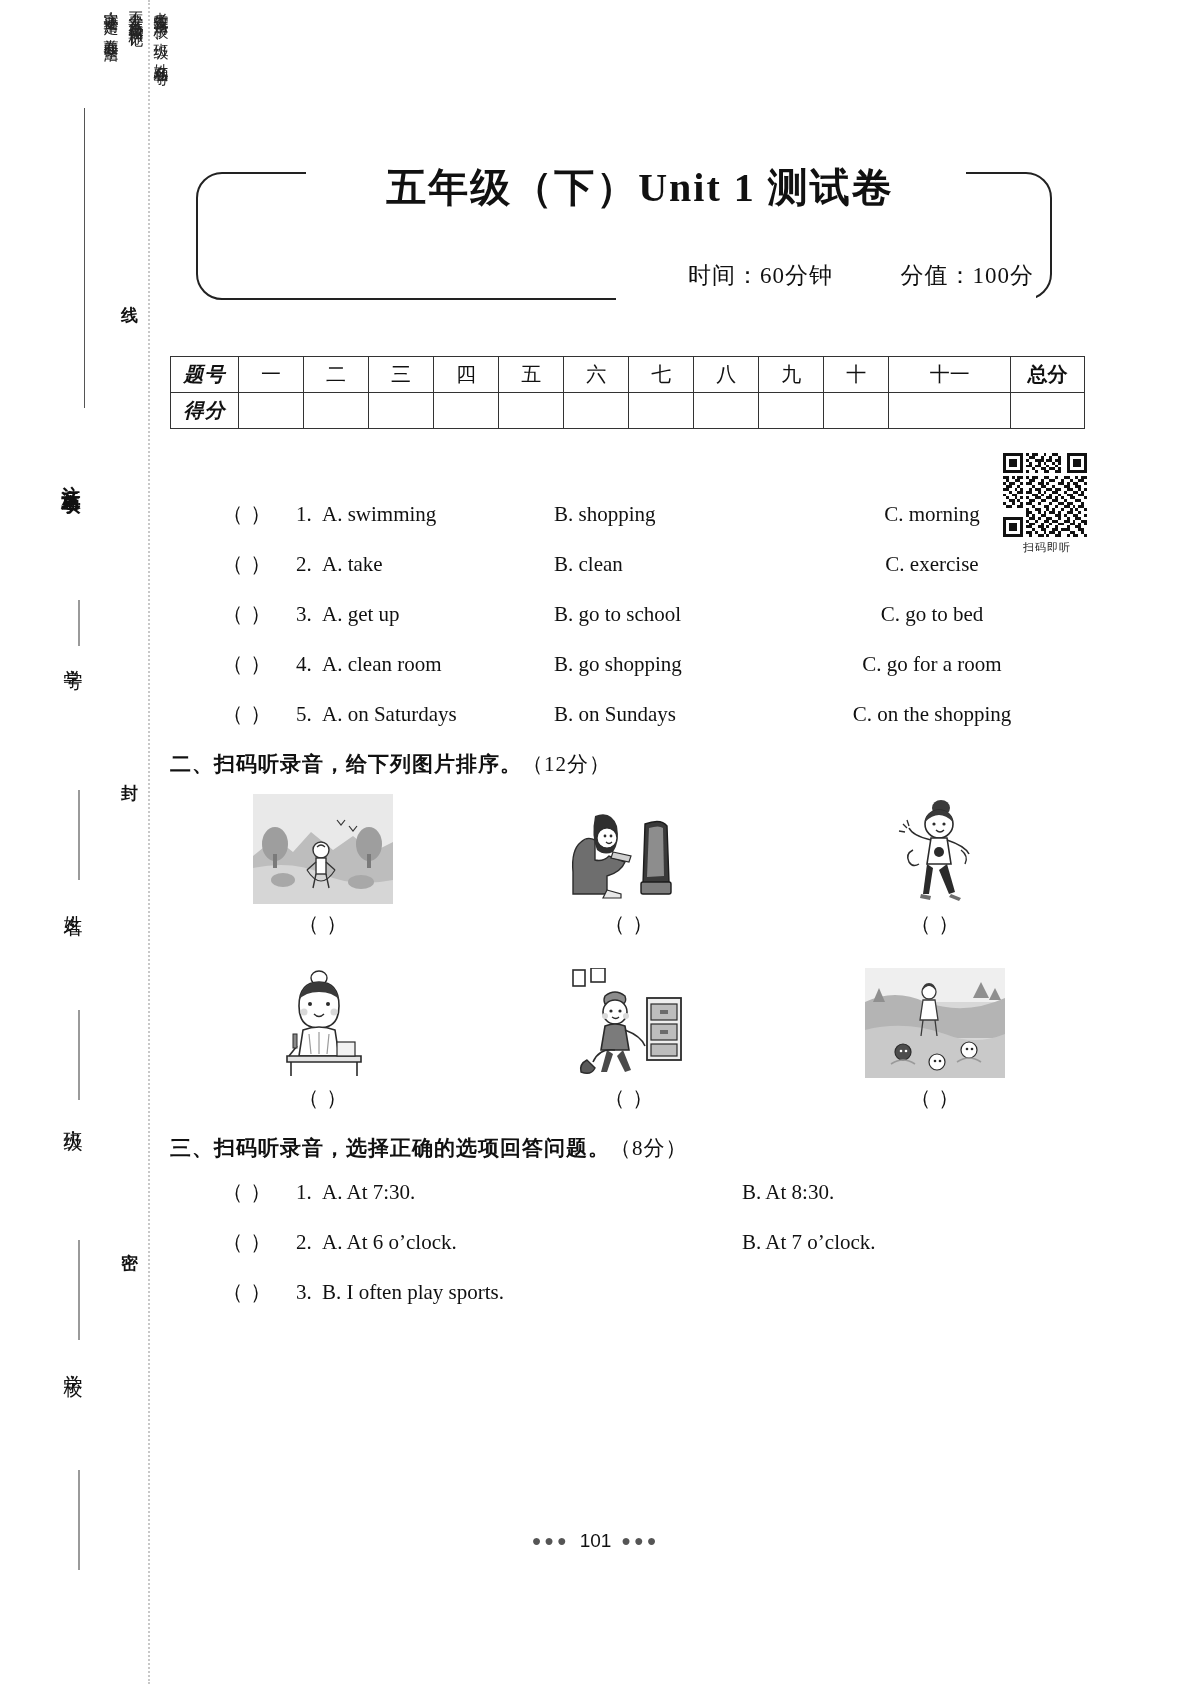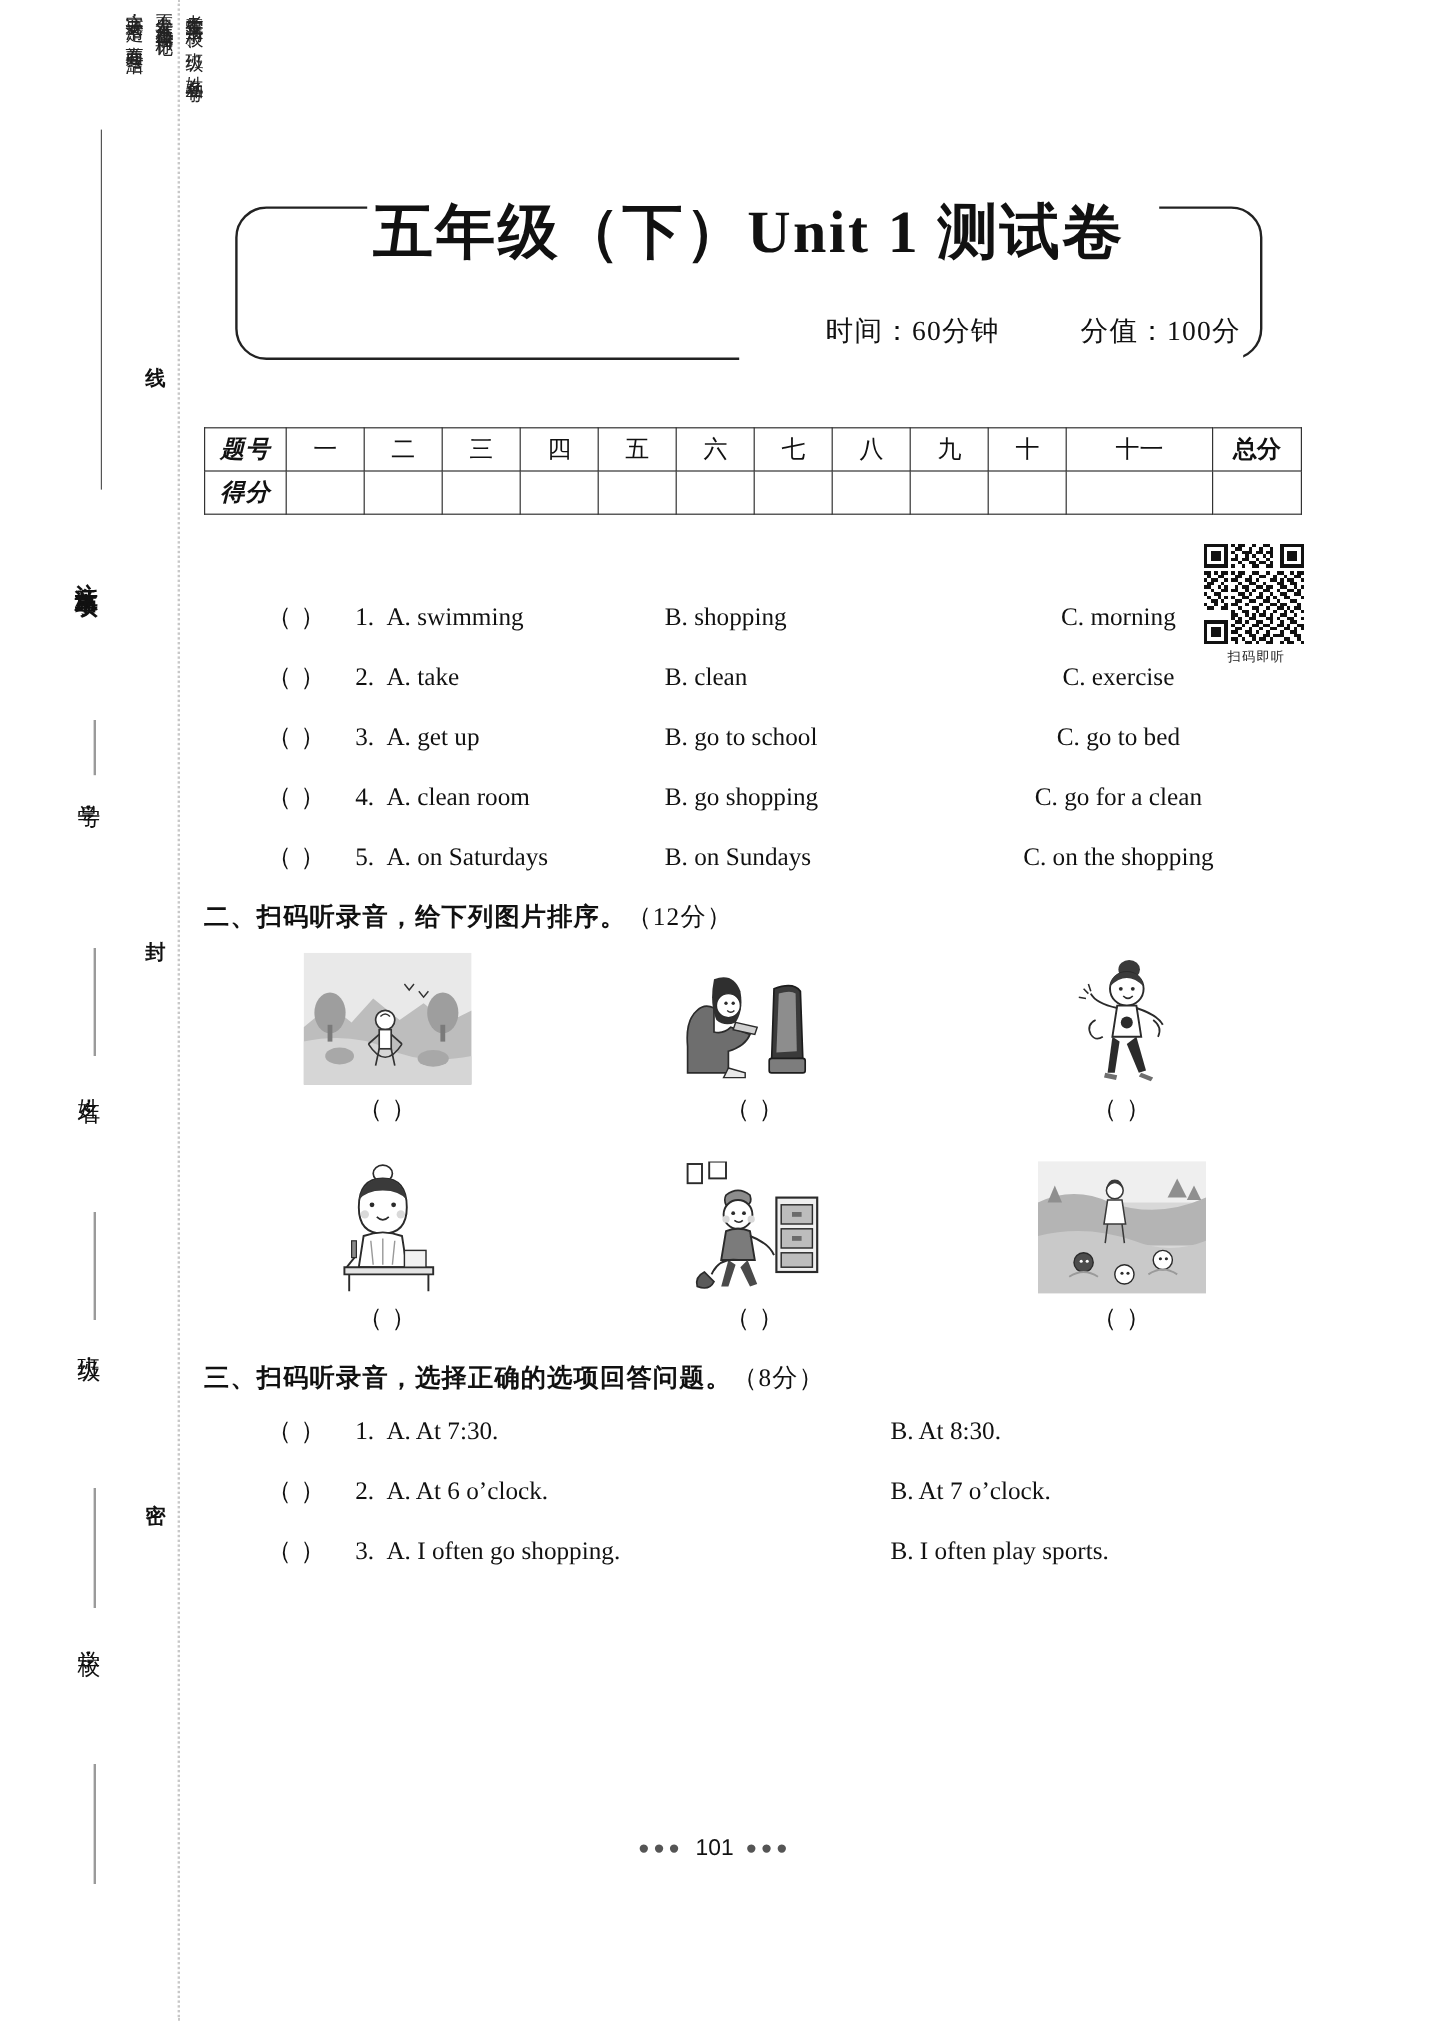--- a/index.html
+++ b/index.html
@@ -77,22 +77,22 @@
   }
   .title-mask-top {
     position:absolute; left:110px; top:4px; width:660px; height:22px;
     background:#fff;
   }
   .title-mask-bottom {
     position:absolute; left:420px; top:118px; width:420px; height:24px;
     background:#fff;
   }
   .paper-title {
-    position:absolute; left:0; top:0; width:856px; text-align:center;
-    font-size:50px; font-weight:bold; letter-spacing:2px;
+    position:absolute; left:16px; top:0; width:856px; text-align:center;
+    font-size:40px; font-weight:bold; letter-spacing:2px;
     font-family:"Liberation Serif", serif;
     white-space:nowrap;
   }
   .meta-row {
     position:absolute; right:18px; top:100px;
     font-size:23px; white-space:nowrap; letter-spacing:1px;
   }
   .meta-row .gap { display:inline-block; width:54px; }
 
   
@@ -482,21 +482,21 @@
       <span class="num">3.</span>
       <span class="ch c1">A. get up</span>
       <span class="ch c2">B. go to school</span>
       <span class="ch c3">C. go to bed</span>
     </div>
     <div class="opt-row">
       <span class="paren">（        ）</span>
       <span class="num">4.</span>
       <span class="ch c1">A. clean room</span>
       <span class="ch c2">B. go shopping</span>
-      <span class="ch c3">C. go for a clean</span>
+      <span class="ch c3">C. go for a room</span>
     </div>
     <div class="opt-row">
       <span class="paren">（        ）</span>
       <span class="num">5.</span>
       <span class="ch c1">A. on Saturdays</span>
       <span class="ch c2">B. on Sundays</span>
       <span class="ch c3">C. on the shopping</span>
     </div>
   </div>
 
@@ -678,21 +678,20 @@
     </div>
     <div class="opt-row">
       <span class="paren">（        ）</span>
       <span class="num">2.</span>
       <span class="ch w1">A. At 6 o’clock.</span>
       <span class="ch">B. At 7 o’clock.</span>
     </div>
     <div class="opt-row">
       <span class="paren">（        ）</span>
       <span class="num">3.</span>
-      <span class="ch w1">A. I often go shopping.</span>
       <span class="ch">B. I often play sports.</span>
     </div>
   </div>
 
 </div>
 
 <div class="footer">
   <span class="dots">●●●</span>
   <span class="pg">101</span>
   <span class="dots">●●●</span>

